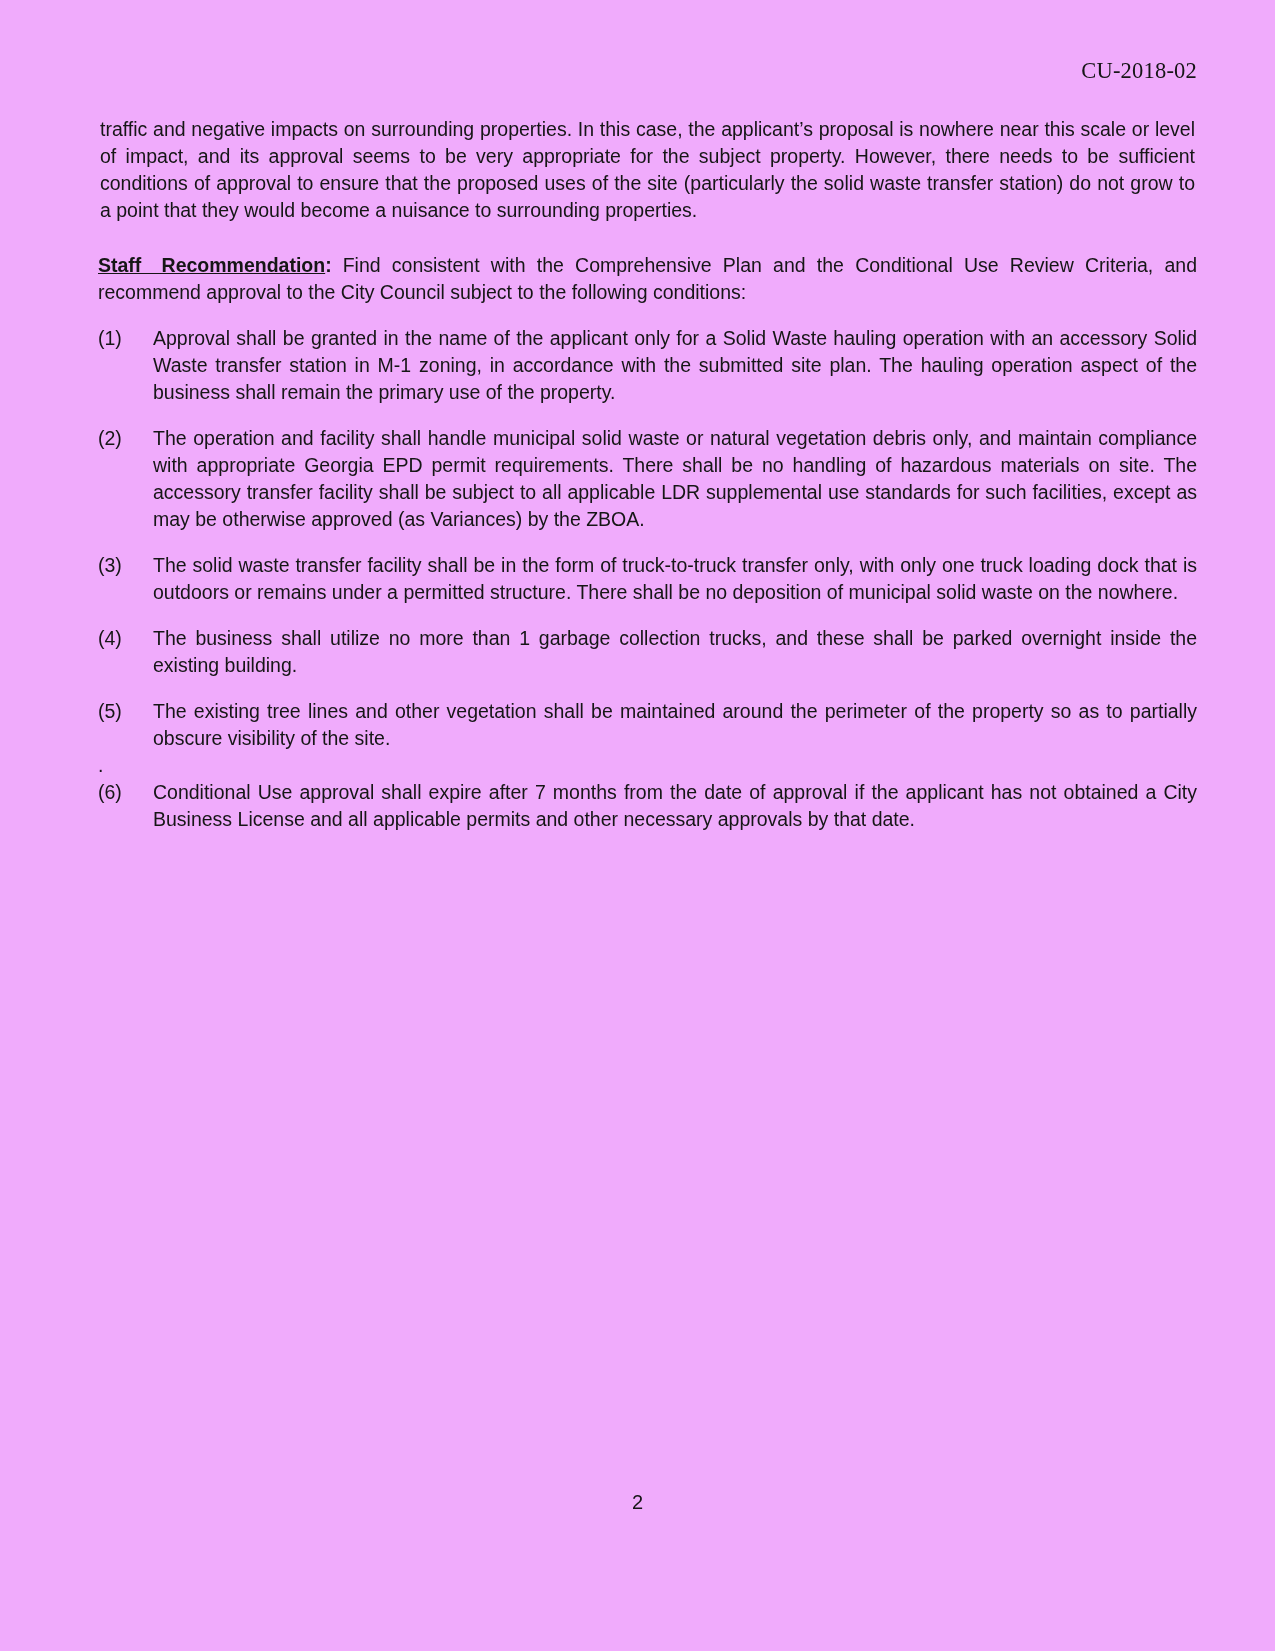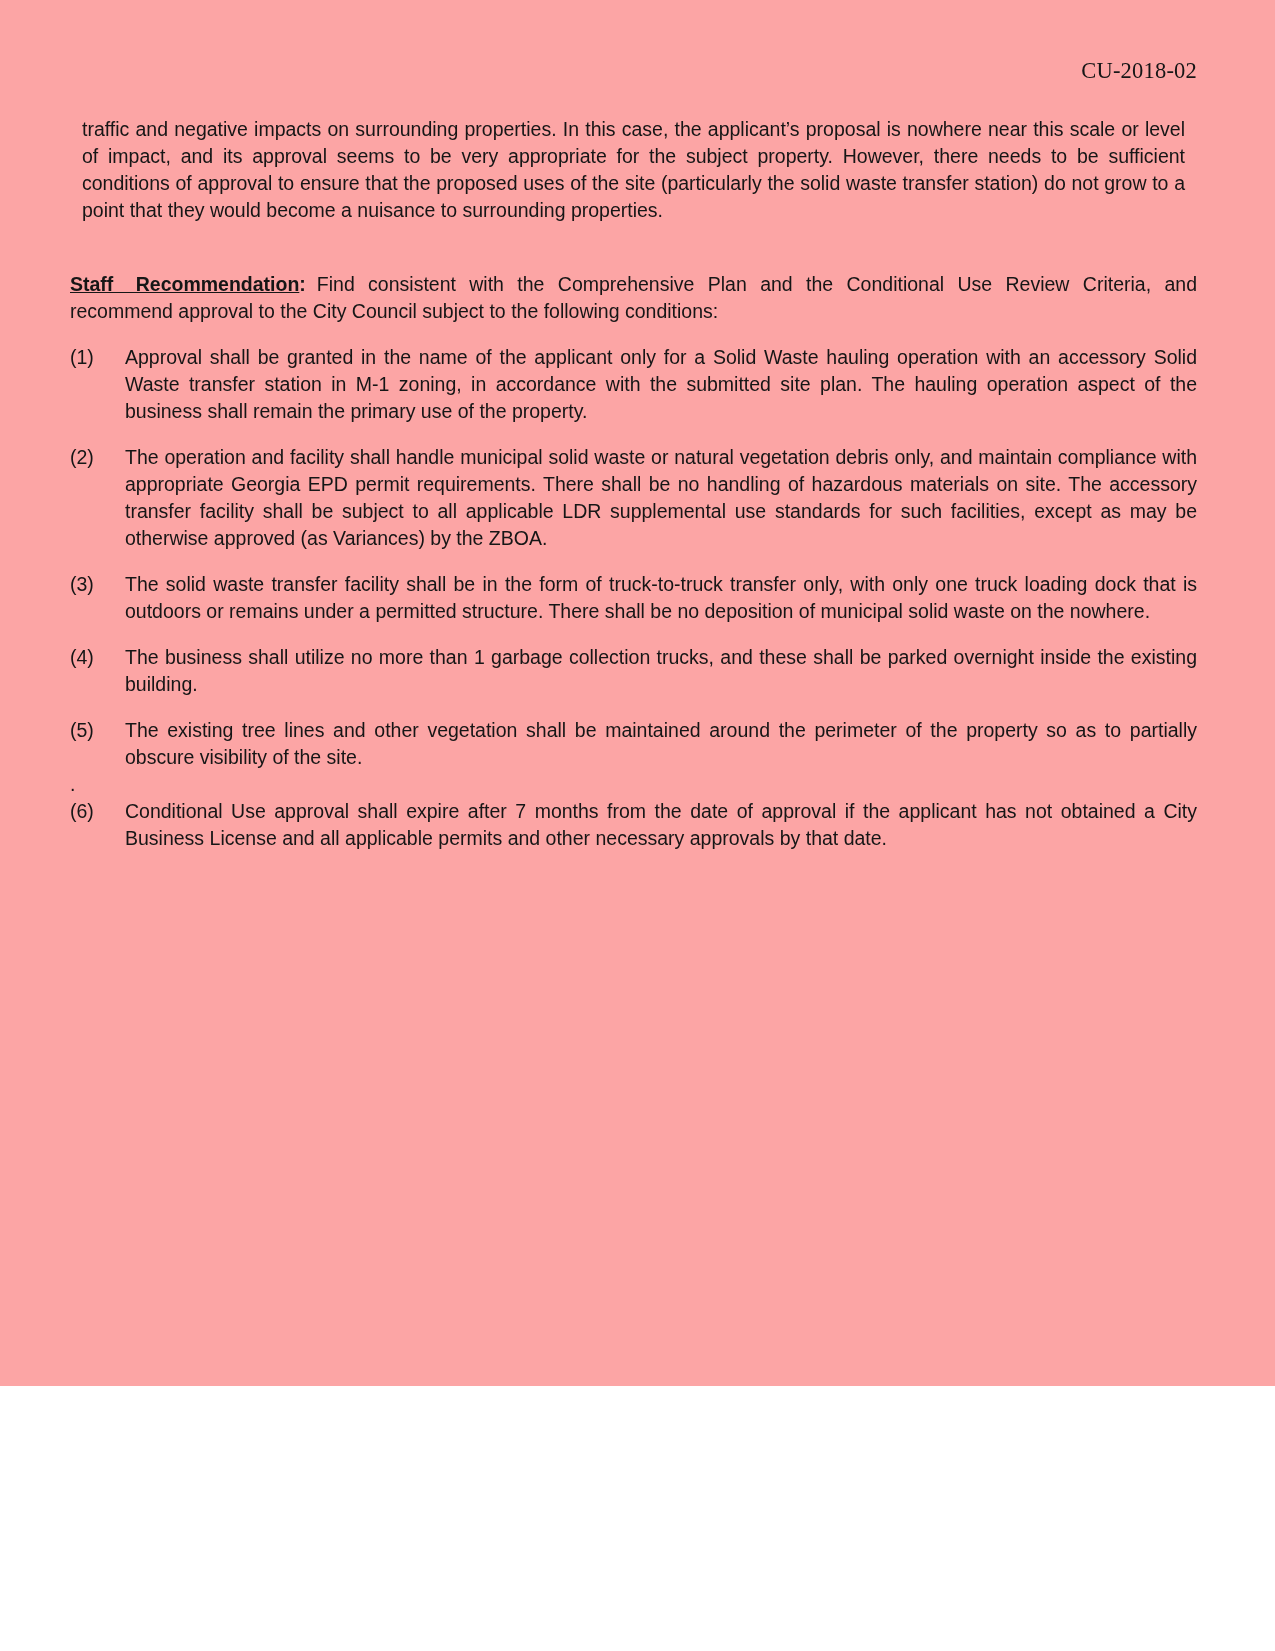--- a/index.html
+++ b/index.html
@@ -1,45 +1,46 @@
 <!DOCTYPE html>
 <html><head>
 <meta charset="utf-8">
 <style>
   * { box-sizing: border-box; }
   html, body { margin: 0; padding: 0; background: #ffffff; }
 
   .page {
     position: relative;
     width: 1275px;
-    height: 1386px;
+    height: 1651px;
     margin: 0 auto;
-    background: #fca5a5;
+    background: #f0abfc;
     color: #161616;
     font-family: "Liberation Sans", "DejaVu Sans", sans-serif;
     font-size: 19.5px;
     line-height: 27px;
     overflow: hidden;
+    padding-left: 28px;
   }
 
   .content { padding: 57px 78px 0 70px; }
 
   .doc-ref {
     text-align: right;
     font-family: "Liberation Serif", "DejaVu Serif", serif;
     font-size: 22.5px;
     line-height: 28px;
     letter-spacing: 0.2px;
     margin-bottom: 31px;
   }
 
-  .para { margin: 12px; text-align: justify; }
+  .para { margin: 2px; text-align: justify; }
 
   .staff-para {
-    margin-top: 47px;
+    margin-top: 28px;
     margin-bottom: 19px;
     text-align: justify;
   }
   .staff-label {
     font-weight: bold;
     text-decoration: underline;
     word-spacing: 9px;
   }
   .staff-sep { font-weight: bold; margin-right: 11px; }
 

